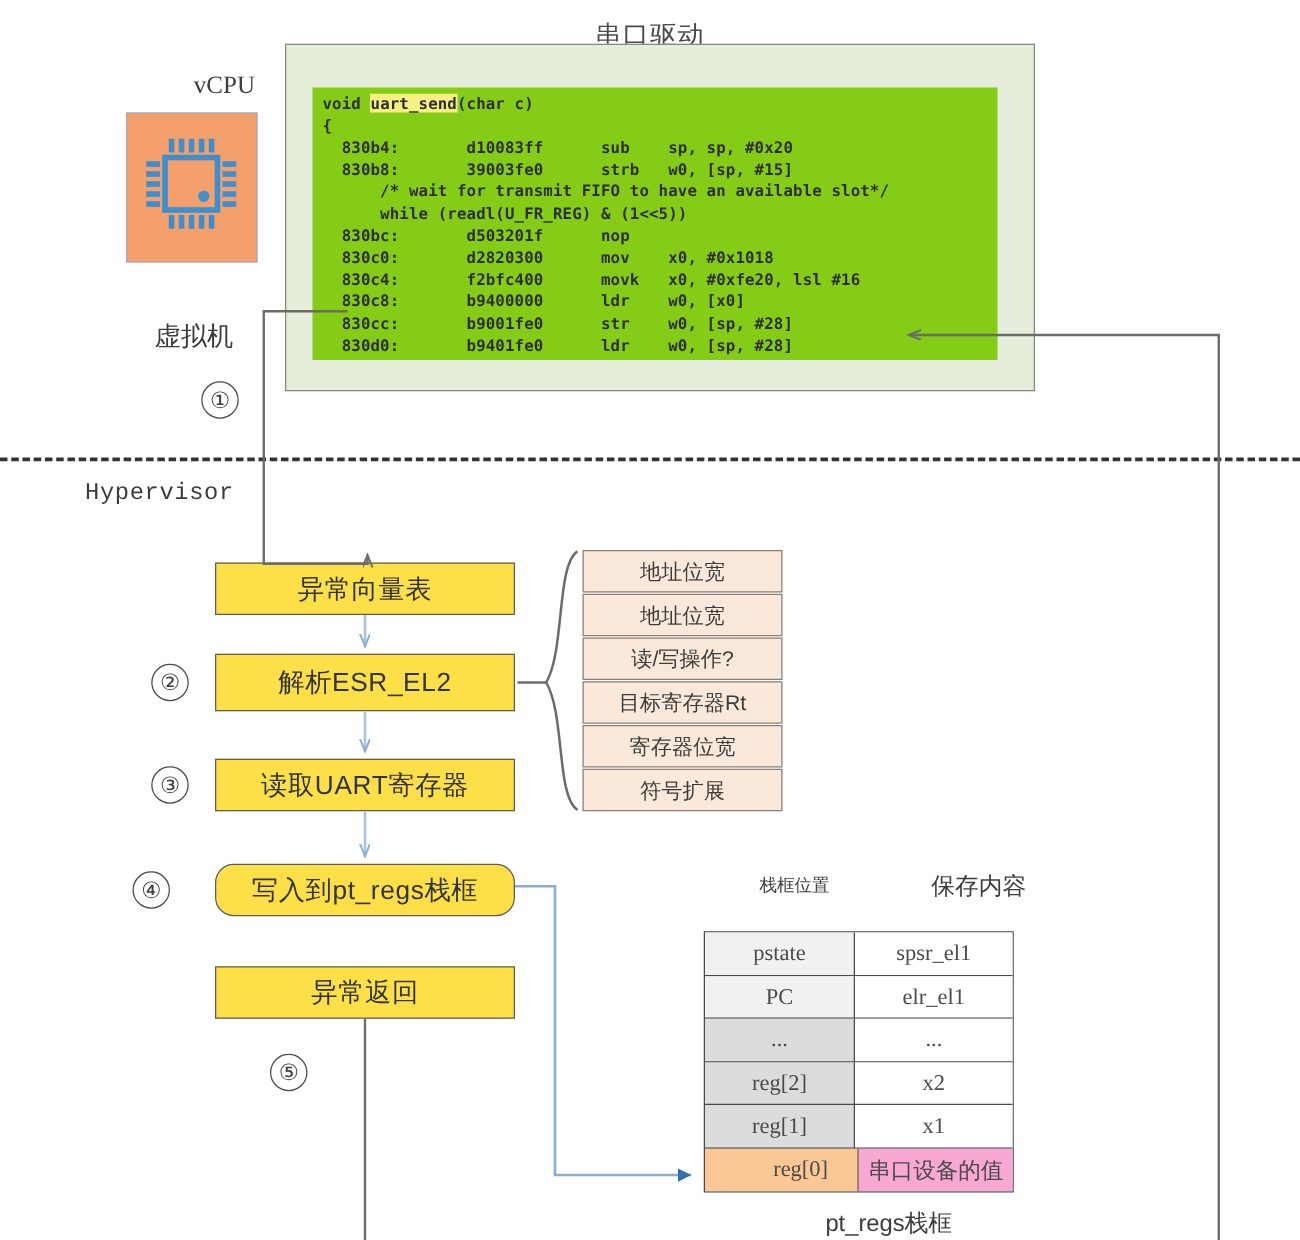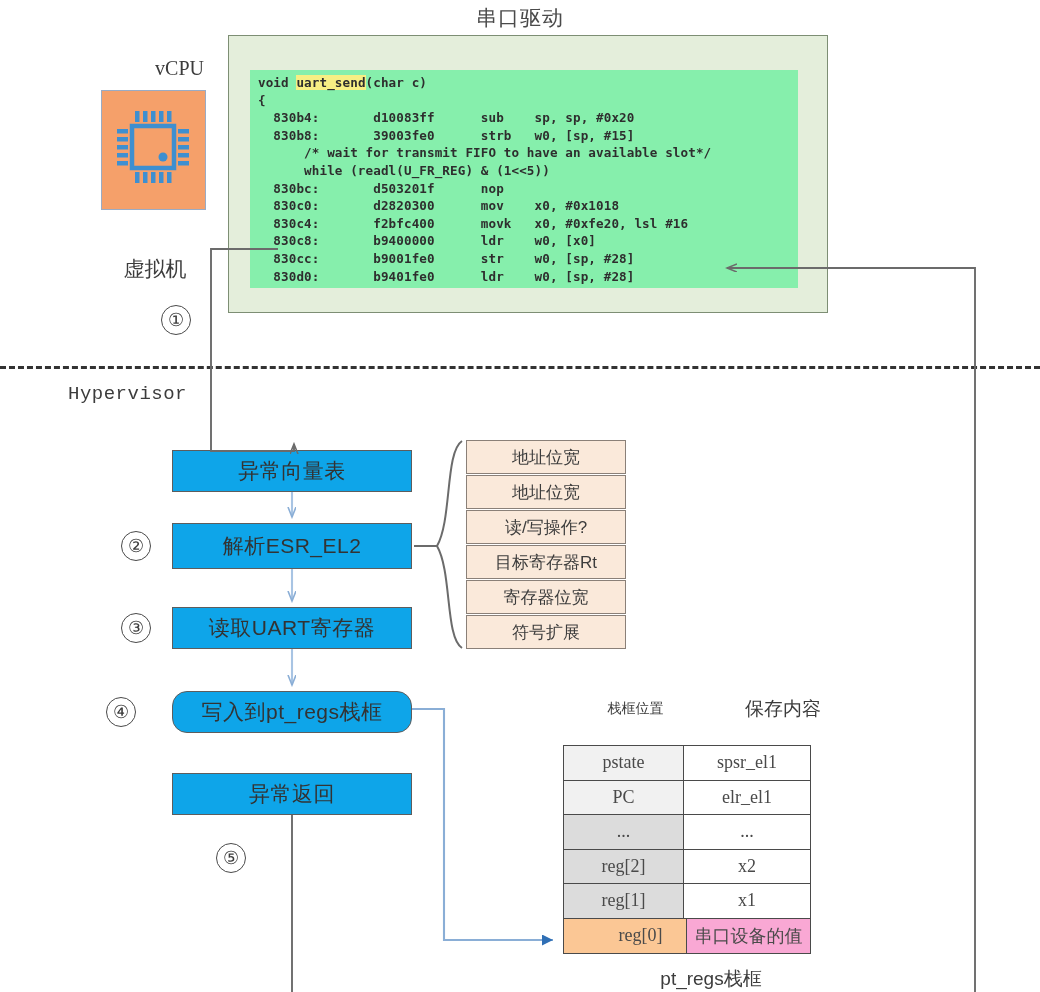--- a/index.html
+++ b/index.html
@@ -1,48 +1,48 @@
 <!DOCTYPE html>
 <html><head>
 <meta charset="utf-8">
 <style>
   html,body{margin:0;padding:0;background:#ffffff;}
   body{width:1040px;height:992px;position:relative;overflow:hidden;
        font-family:"Liberation Serif",serif;color:#3a3a3a;}
   .abs{position:absolute;}
   
-  #title{left:0;top:4px;width:1040px;text-align:center;font-size:21px;
+  #title{left:0;top:14px;width:1040px;text-align:center;font-size:21px;
          font-family:"Liberation Sans",sans-serif;color:#4a4a4a;letter-spacing:1px;}
   
   #vcpu-label{left:104px;top:57px;width:100px;text-align:right;font-size:20px;
               font-family:"Liberation Serif",serif;color:#3c3c3c;}
   #vcpu-box{left:101px;top:90px;width:105px;height:120px;background:#F5A06A;
             border:1.5px solid #9aabc4;box-sizing:border-box;}
   #vcpu-box svg{display:block;}
   #vm-label{left:95px;top:255px;width:120px;text-align:center;font-size:21px;
             font-family:"Liberation Sans",sans-serif;color:#3c3c3c;}
   #hv-label{left:68px;top:383px;font-size:19px;
             font-family:"Liberation Mono",monospace;color:#3c3c3c;letter-spacing:.5px;}
   
   #code-panel{left:228px;top:35px;width:600px;height:278px;background:#e4eedb;
               border:1.5px solid #7d8e74;box-sizing:border-box;}
-  #code-inner{left:250px;top:70px;width:548px;height:218px;background:#86efac;
+  #code-inner{left:250px;top:70px;width:548px;height:218px;background:#84cc16;
               box-sizing:border-box;padding:4px 0 12px 8px;}
   pre.code{margin:0;font-family:"DejaVu Sans Mono","Liberation Mono",monospace;
            font-size:12.6px;line-height:17.6px;color:#2e2e2e;white-space:pre;
            font-weight:600;letter-spacing:.1px;}
   .hl{background:#f7ef84;}
   
   #divider{left:0;top:366px;width:1040px;height:0;border-top:3px dashed #333;}
   
   .stepnum{width:30px;height:30px;border:1.4px solid #4a4a4a;border-radius:50%;
            text-align:center;line-height:28px;font-size:18px;color:#3c3c3c;
            font-family:"Liberation Serif",serif;box-sizing:border-box;background:transparent;}
   
-  .gbox{background:#0ea5e9;border:1.6px solid #5d5d5d;box-sizing:border-box;
+  .gbox{background:#fde047;border:1.6px solid #5d5d5d;box-sizing:border-box;
         display:flex;align-items:center;justify-content:center;
         font-size:21px;color:#333;font-family:"Liberation Sans",sans-serif;
         letter-spacing:.5px;}
   
   #olist{left:466px;top:440px;width:160px;}
   .obox{height:34px;background:#fae9da;border:1.4px solid #8a8078;box-sizing:border-box;
         margin-bottom:1px;display:flex;align-items:center;justify-content:center;
         font-size:17px;color:#3c3c3c;font-family:"Liberation Sans",sans-serif;}
   
   #tbl-head-a{left:563px;top:672px;width:145px;text-align:center;font-size:14px;

